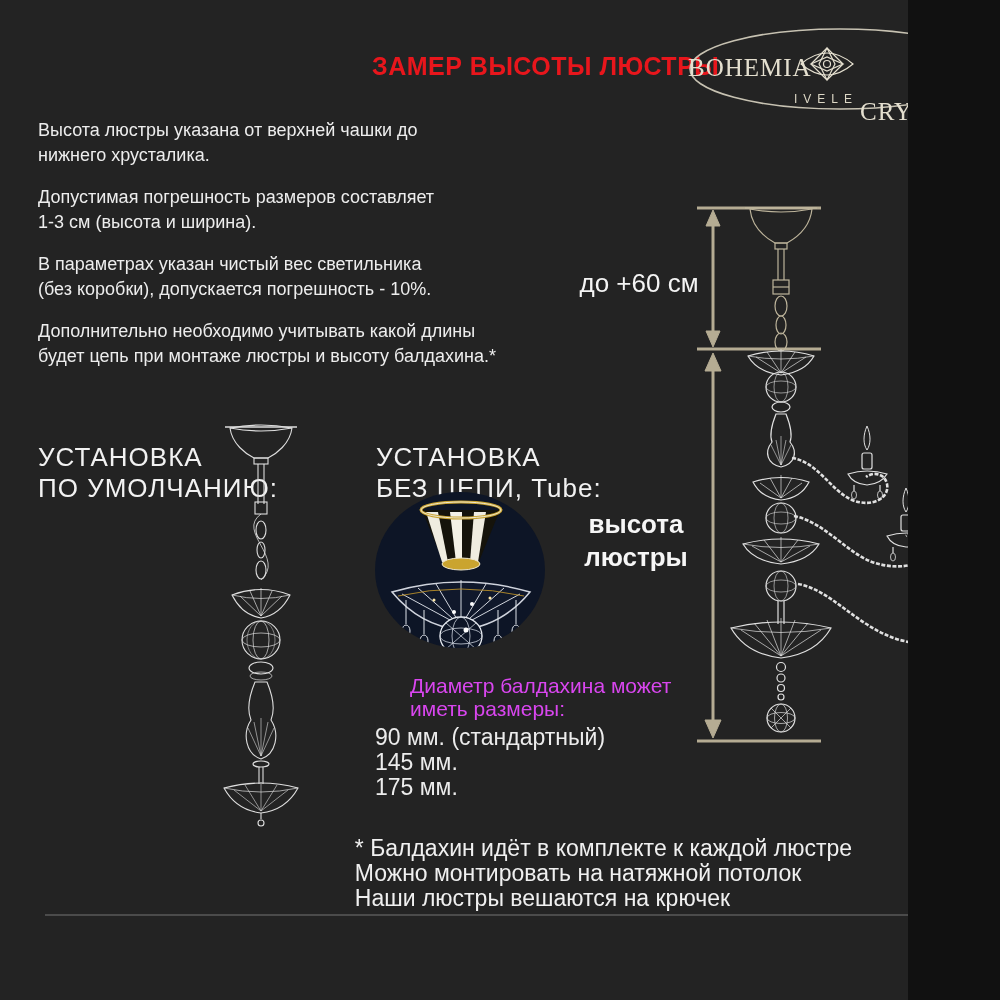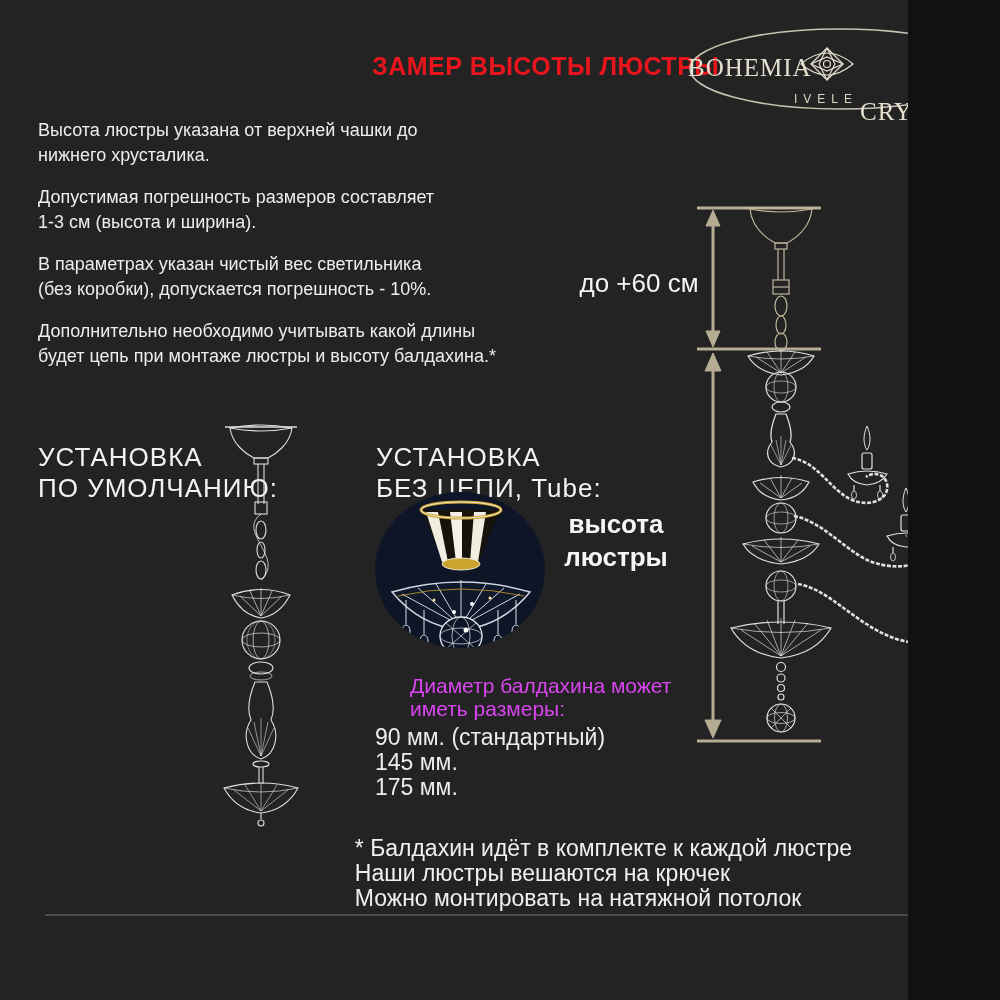--- a/index.html
+++ b/index.html
@@ -15,21 +15,21 @@
   .logo .sub{position:absolute;left:103px;top:68px;width:70px;text-align:center;
              font-size:12px;letter-spacing:6px;color:#ddd8c6;}
   .intro{left:38px;top:118px;width:620px;}
   .intro p{margin:0 0 17px 0;font-size:18px;line-height:25px;color:#ededed;}
   .heading{font-size:26px;line-height:31px;letter-spacing:1px;color:#f2f2f2;}
   .h-left{left:38px;top:442px;}
   .h-mid{left:376px;top:442px;}
   .canopy-lead{left:375px;top:674px;font-size:21px;line-height:23px;color:#d946ef;margin-left:35px;}
   .canopy-sizes{left:375px;top:725px;font-size:23px;line-height:25px;color:#ececec;}
   .chain-label{left:576px;top:268px;width:126px;text-align:center;font-size:26px;color:#f4f4f4;}
-  .height-label{left:560px;top:508px;width:112px;text-align:center;font-size:26px;
+  .height-label{left:580px;top:508px;width:112px;text-align:center;font-size:26px;
                 font-weight:bold;line-height:33px;color:#f6f6f6;}
   .footnotes{right:56px;top:836px;font-size:23px;line-height:25px;color:#f0f0f0;}
   .divider{left:45px;top:914px;width:917px;height:0;border-top:2px solid #4b4b4b;}
   svg{display:block;}
 </style>
 </head>
 <body>
 
 <div class="canvas">
 
@@ -278,19 +278,19 @@
   </svg>
 
   <div class="abs chain-label">до +60 см</div>
   <div class="abs height-label">
     <div>высота</div>
     <div>люстры</div>
   </div>
 
   <div class="abs footnotes">
     <div>* Балдахин идёт в комплекте к каждой люстре</div>
+    <div>Можно монтировать на натяжной потолок</div>
     <div>Наши люстры вешаются на крючек</div>
-    <div>Можно монтировать на натяжной потолок</div>
   </div>
 
   <div class="abs divider"></div>
 
 </div>
 
 </body></html>

